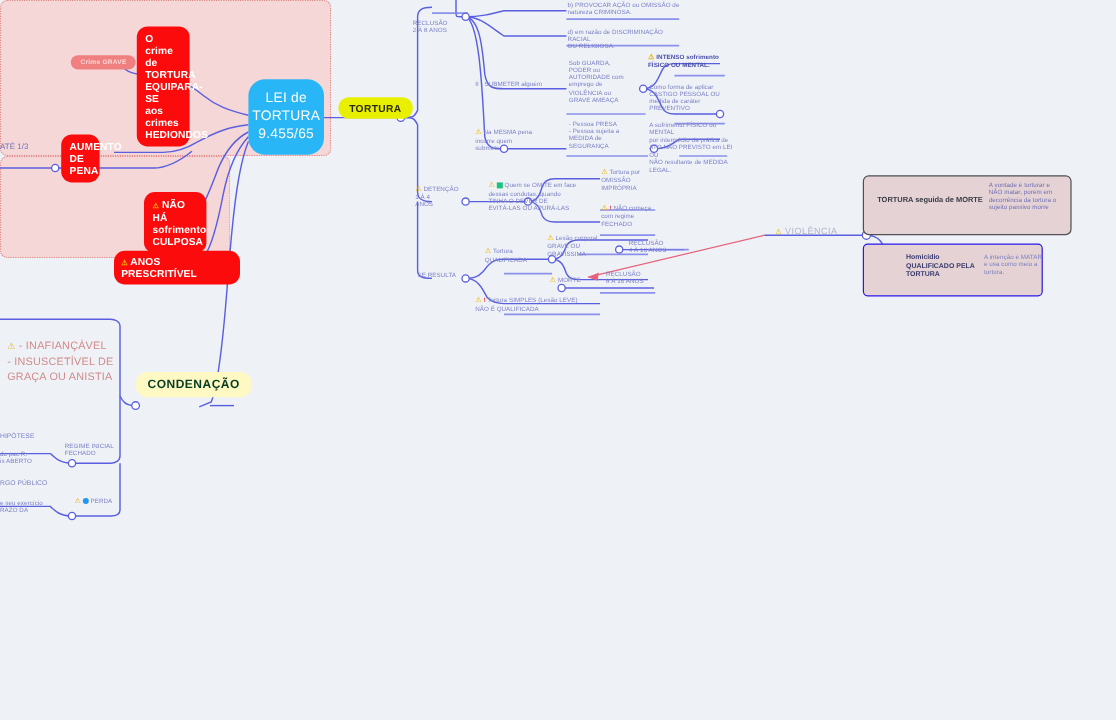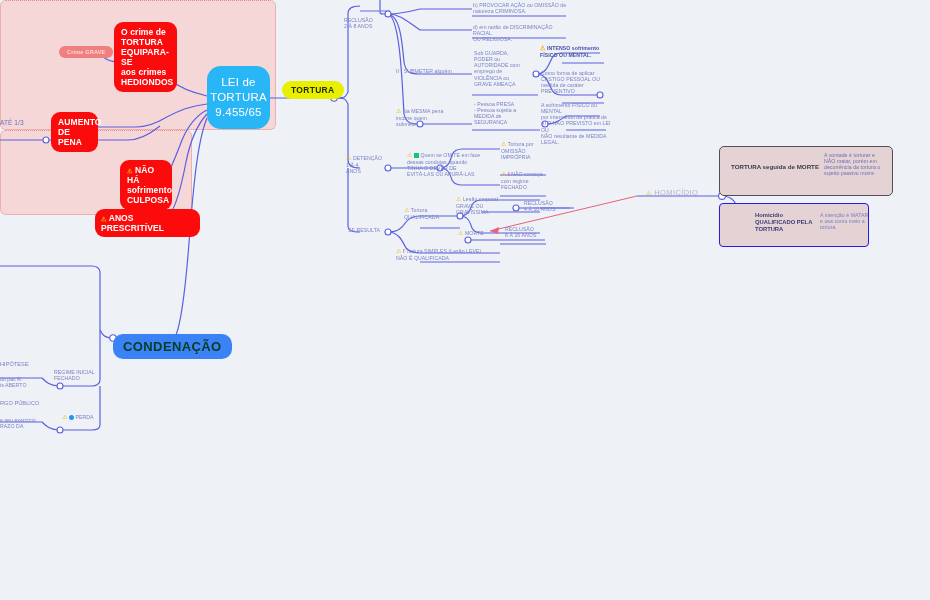--- a/index.html
+++ b/index.html
@@ -27,39 +27,39 @@
   }
   
   .pill-yellow{
     left:282px;top:81px;
     background:#e8f000;color:#2b2b00;
     font-size:8.5px;font-weight:bold;letter-spacing:.3px;
     padding:4px 9px;border-radius:9px;
   }
   
   .pill-green{
-    left:113px;top:334px;
-    background:#3b82f6;color:#063d24;
-    font-size:13px;font-weight:bold;letter-spacing:.4px;
+    left:113px;top:310px;
+    background:#fef9c3;color:#063d24;
+    font-size:10px;font-weight:bold;letter-spacing:.4px;
     padding:5px 10px;border-radius:10px;
   }
   
   .pill-salmon{
     left:59px;top:46px;
     background:#f08080;color:#ffd7d7;
     font-size:5.5px;font-weight:bold;letter-spacing:.2px;
     padding:3px 8px;border-radius:8px;
   }
   
   .redbox{
     background:#fb0b0b;color:#ffffff;border-radius:9px;
     font-size:8.5px;font-weight:bold;padding:5px 7px;letter-spacing:.1px;
   }
-  .redbox.r1{left:114px;top:22px;width:63px;}
-  .redbox.r2{left:51px;top:112px;width:47px;}
+  .redbox.r1{left:114px;top:22px;width:44px;}
+  .redbox.r2{left:51px;top:112px;width:32px;}
   .redbox.r3{left:120px;top:160px;width:52px;}
   .redbox.r4{left:95px;top:209px;width:105px;padding:4px 6px;}
 
   
   .tnode{color:#7b7fc4;font-size:5.2px;letter-spacing:.05px;}
   .tnode.b{font-weight:bold;color:#4a4fa8;}
   .tnode.med{font-size:5.6px;}
   .tnode.lg{font-size:6.6px;color:#6e73bd;}
 
   
@@ -193,20 +193,23 @@
     <g>
       <path d="M637 196 L490 231" fill="none" stroke="#e8607a" stroke-width="1"></path>
       <path d="M490 231 L499 227 L498 234 Z" fill="#e8607a"></path>
     </g>
   </svg>
 
   <div class="panel-pink panel-right"></div>
   <div class="box-gray"></div>
   <div class="box-blue"></div>
   <div class="panel-pink panel-left"></div>
+  <div class="panel-left-txt txt"><span class="warn big">⚠</span> <span>- INAFIANÇÁVEL
+- INSUSCETÍVEL DE
+GRAÇA OU ANISTIA</span></div>
 
   <div class="node central txt">LEI de
 TORTURA
 9.455/65</div>
 
   <div class="node pill-salmon">Crime GRAVE</div>
   <div class="node redbox r1 txt">O crime de
 TORTURA
 EQUIPARA-SE
 aos crimes
@@ -285,21 +288,21 @@
 GRAVE OU
 GRAVÍSSIMA</span></div>
   <div class="node tnode txt" style="left:524px;top:200px;">RECLUSÃO
 4 À 10 ANOS</div>
   <div class="node tnode" style="left:458px;top:229px;"><span class="warn">⚠</span> <span>MORTE</span></div>
   <div class="node tnode txt" style="left:505px;top:226px;">RECLUSÃO
 8 À 16 ANOS</div>
   <div class="node tnode txt" style="left:396px;top:248px;width:96px;"><span class="warn">⚠</span> <span class="excl">!</span> <span>Tortura SIMPLES (Lesão LEVE)
 NÃO É QUALIFICADA</span></div>
 
-  <div class="node" style="left:646px;top:188px;color:#b9b3c9;font-size:7.5px;letter-spacing:.4px;"><span class="warn">⚠</span> <span>HOMICÍDIO</span></div>
+  <div class="node" style="left:646px;top:188px;color:#b9b3c9;font-size:7.5px;letter-spacing:.4px;"><span class="warn">⚠</span> <span>VIOLÊNCIA</span></div>
   <div class="node" style="left:731px;top:163px;color:#3b3b46;font-size:6.2px;font-weight:bold;">TORTURA seguida de MORTE</div>
   <div class="node tnode txt" style="left:824px;top:152px;width:66px;color:#6f6fb5;">A vontade é torturar e
 NÃO matar, porém em
 decorrência da tortura o
 sujeito passivo morre</div>
   <div class="node txt" style="left:755px;top:212px;color:#3b3b70;font-size:5.8px;font-weight:bold;">Homicídio
 QUALIFICADO PELA
 TORTURA</div>
   <div class="node tnode txt" style="left:820px;top:212px;width:60px;">A intenção é MATAR
 e usa como meio a

